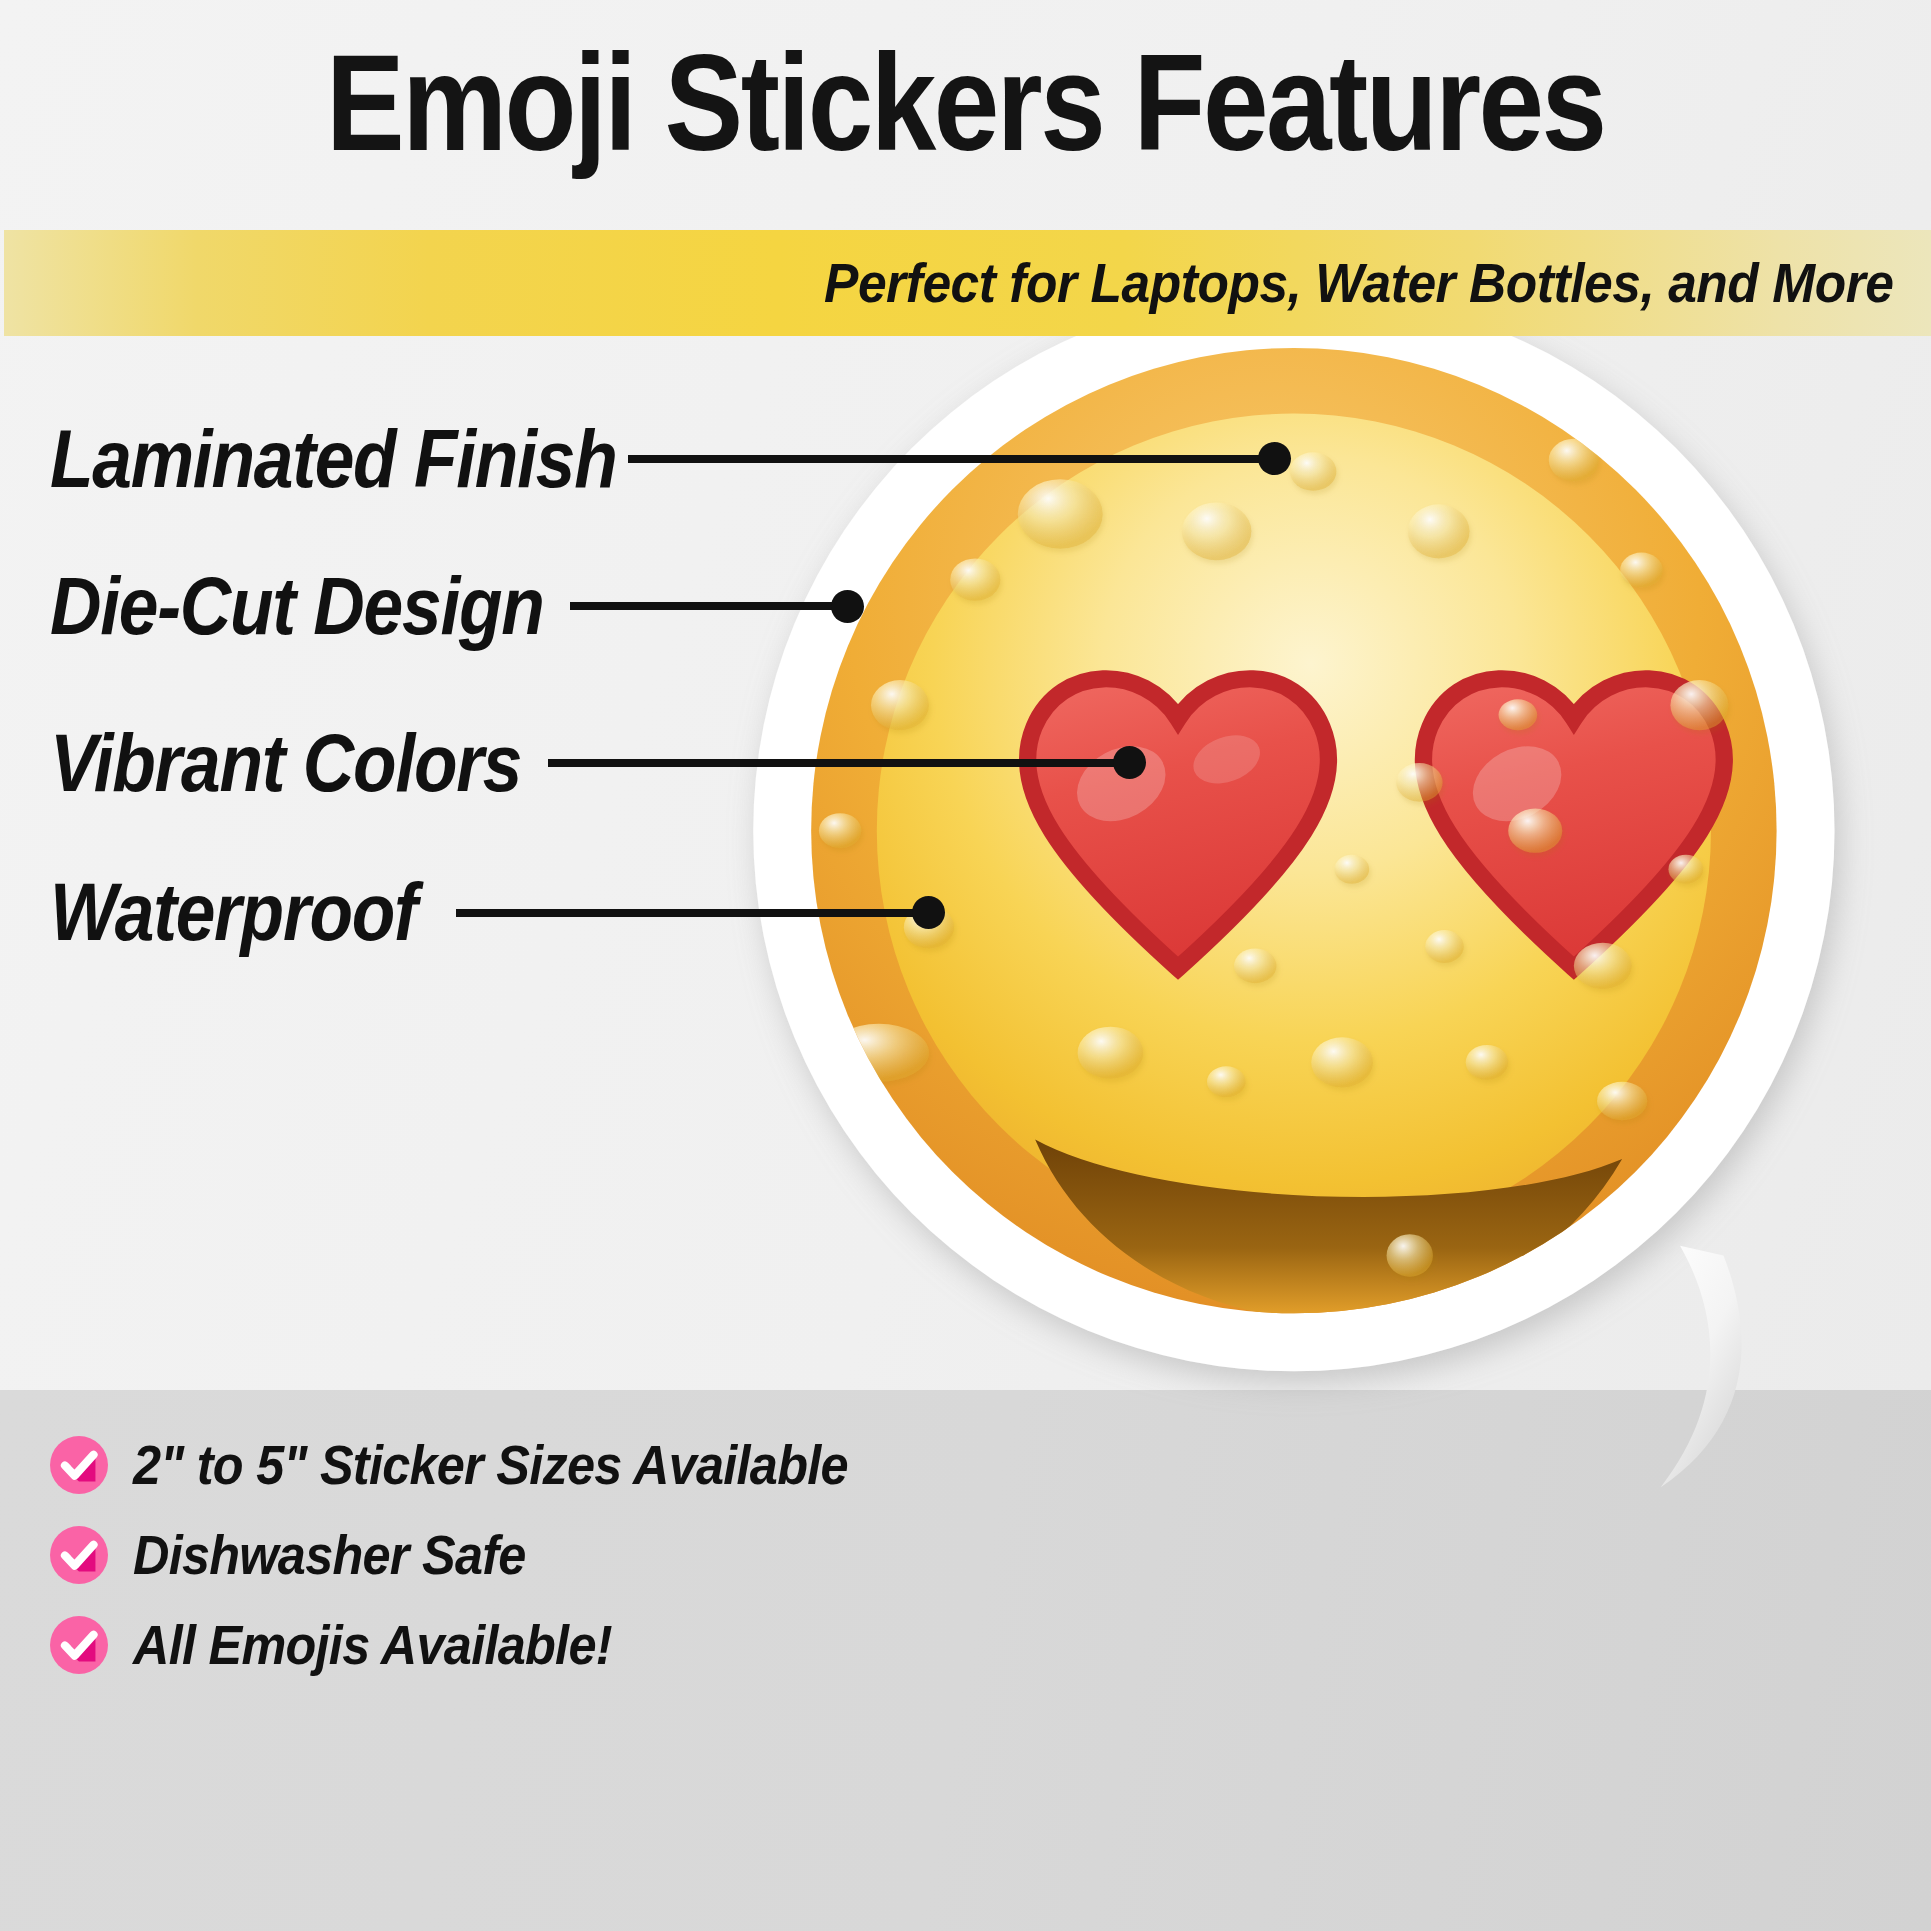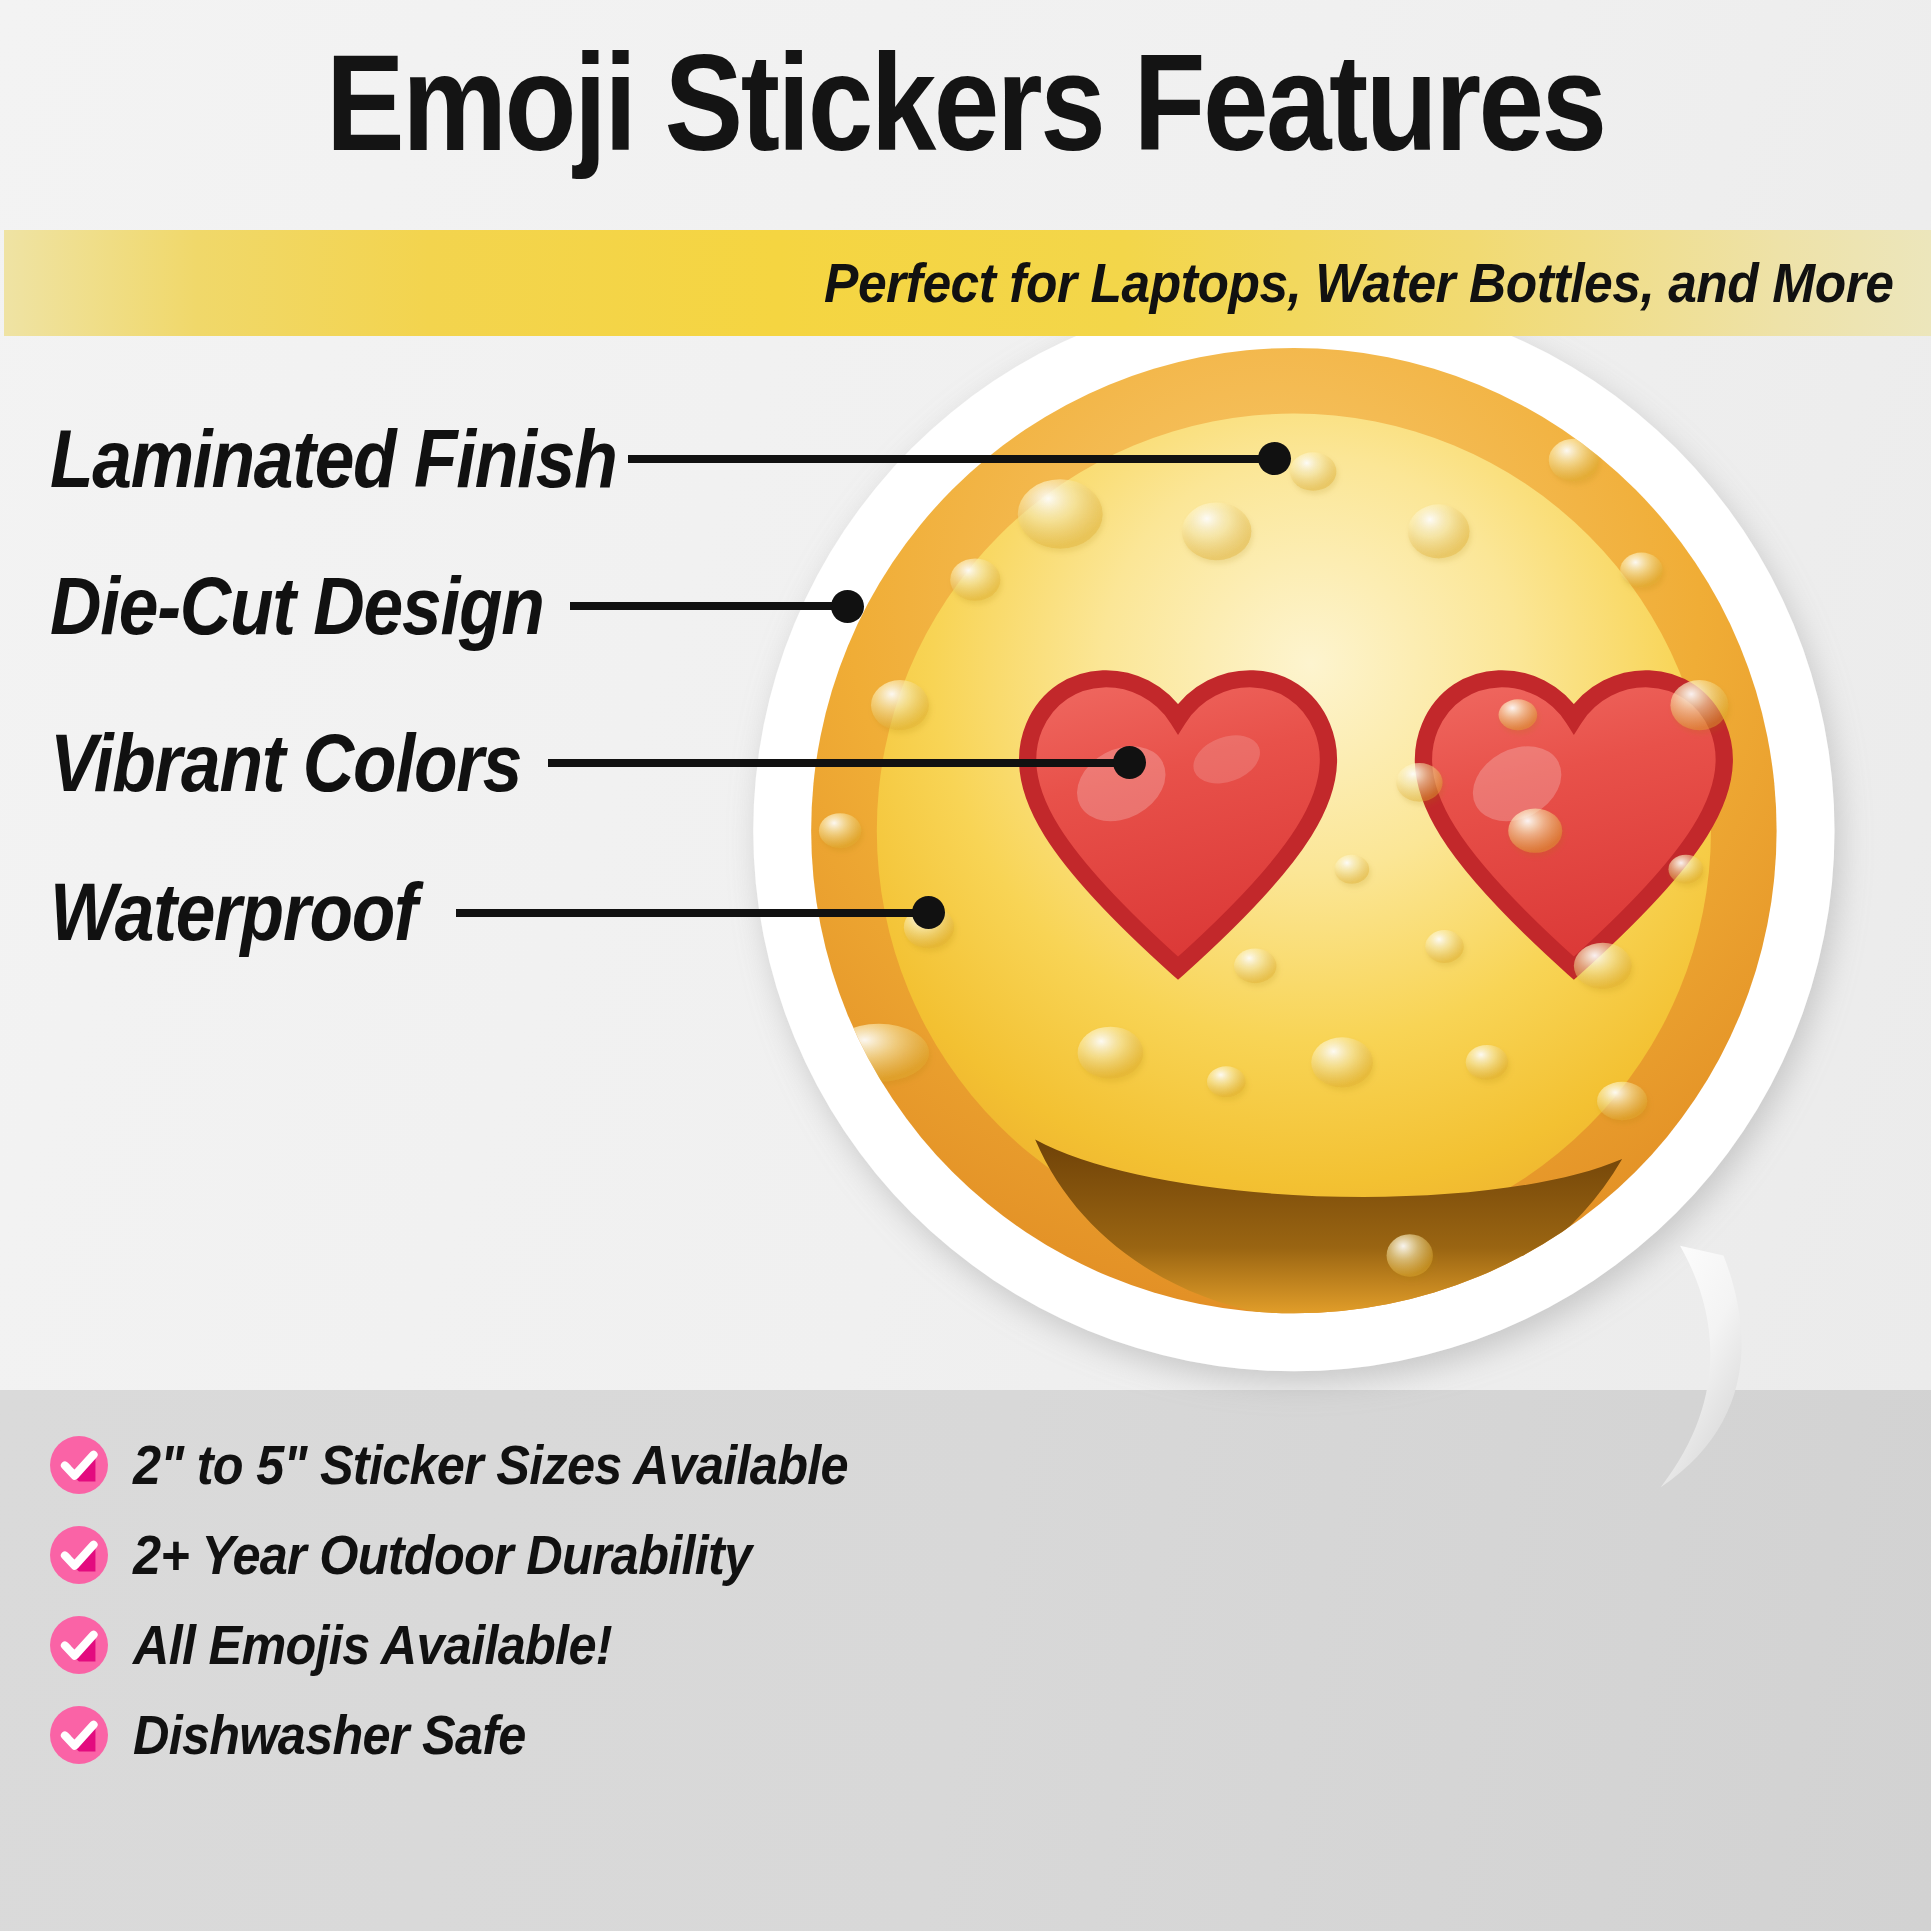--- a/index.html
+++ b/index.html
@@ -305,49 +305,39 @@
       <span class="check-icon">
         <svg viewBox="0 0 60 60" xmlns="http://www.w3.org/2000/svg">
           <circle cx="30" cy="30" r="30" fill="#fa63a6"></circle>
           <path d="M22,31 L29,39 L47,19 L47,47 L30,47 L16,34 Z" fill="#e2067c" opacity="0.95"></path>
           <path d="M15.5,30.5 L25.5,41 L45,19.5" fill="none" stroke="#ffffff" stroke-width="8.5" stroke-linecap="round" stroke-linejoin="round"></path>
         </svg>
       </span>
       <span class="check-label">2" to 5" Sticker Sizes Available</span>
     </div>
 
+
     <div class="check-item">
       <span class="check-icon">
         <svg viewBox="0 0 60 60" xmlns="http://www.w3.org/2000/svg">
           <circle cx="30" cy="30" r="30" fill="#fa63a6"></circle>
           <path d="M22,31 L29,39 L47,19 L47,47 L30,47 L16,34 Z" fill="#e2067c" opacity="0.95"></path>
           <path d="M15.5,30.5 L25.5,41 L45,19.5" fill="none" stroke="#ffffff" stroke-width="8.5" stroke-linecap="round" stroke-linejoin="round"></path>
         </svg>
       </span>
-      <span class="check-label">2+ Year Outdoor Durability</span>
+      <span class="check-label">Dishwasher Safe</span>
     </div>
 
     <div class="check-item">
       <span class="check-icon">
         <svg viewBox="0 0 60 60" xmlns="http://www.w3.org/2000/svg">
           <circle cx="30" cy="30" r="30" fill="#fa63a6"></circle>
           <path d="M22,31 L29,39 L47,19 L47,47 L30,47 L16,34 Z" fill="#e2067c" opacity="0.95"></path>
           <path d="M15.5,30.5 L25.5,41 L45,19.5" fill="none" stroke="#ffffff" stroke-width="8.5" stroke-linecap="round" stroke-linejoin="round"></path>
         </svg>
       </span>
       <span class="check-label">All Emojis Available!</span>
     </div>
 
-    <div class="check-item">
-      <span class="check-icon">
-        <svg viewBox="0 0 60 60" xmlns="http://www.w3.org/2000/svg">
-          <circle cx="30" cy="30" r="30" fill="#fa63a6"></circle>
-          <path d="M22,31 L29,39 L47,19 L47,47 L30,47 L16,34 Z" fill="#e2067c" opacity="0.95"></path>
-          <path d="M15.5,30.5 L25.5,41 L45,19.5" fill="none" stroke="#ffffff" stroke-width="8.5" stroke-linecap="round" stroke-linejoin="round"></path>
-        </svg>
-      </span>
-      <span class="check-label">Dishwasher Safe</span>
-    </div>
-
   </div>
 
 </div>
 
 
 </body></html>

